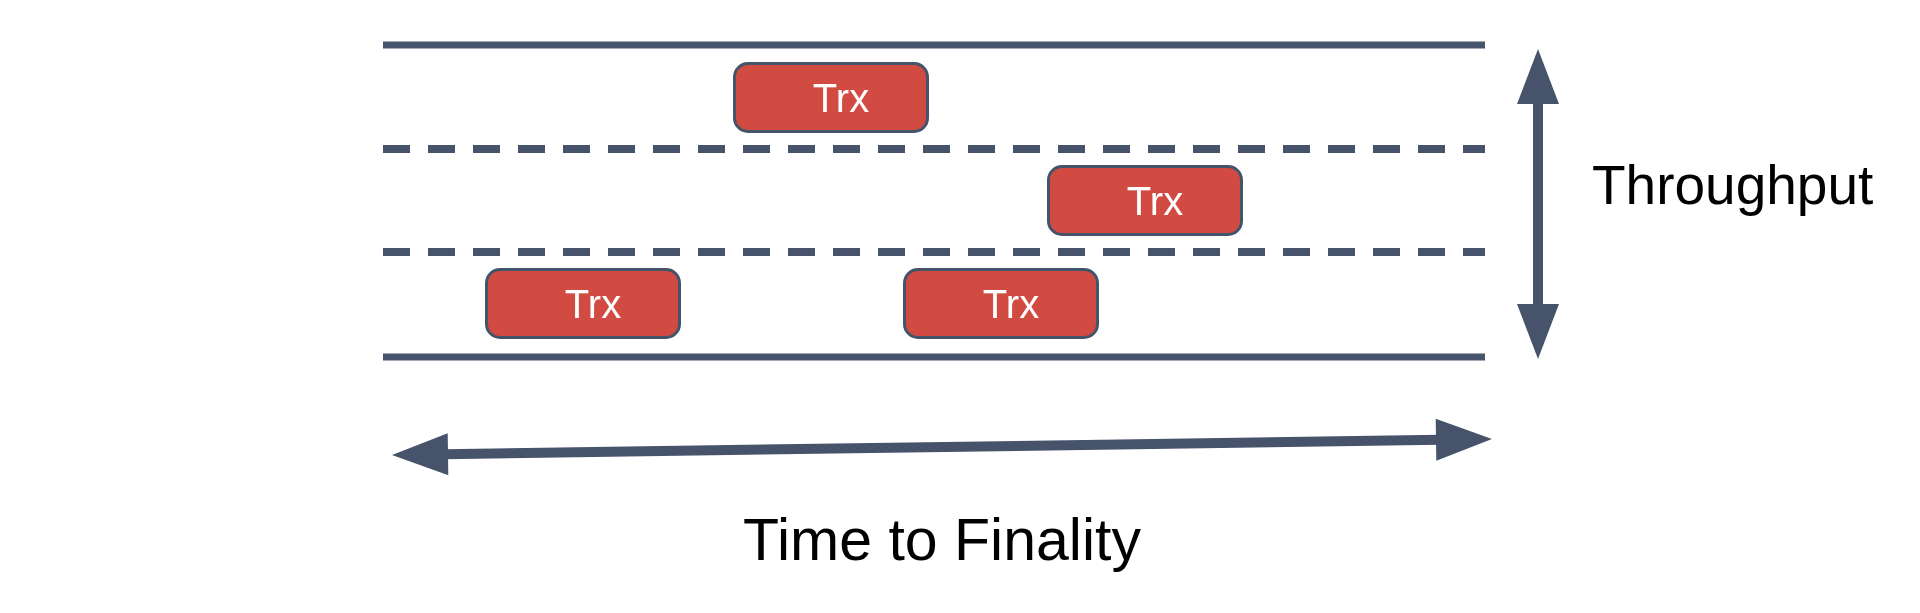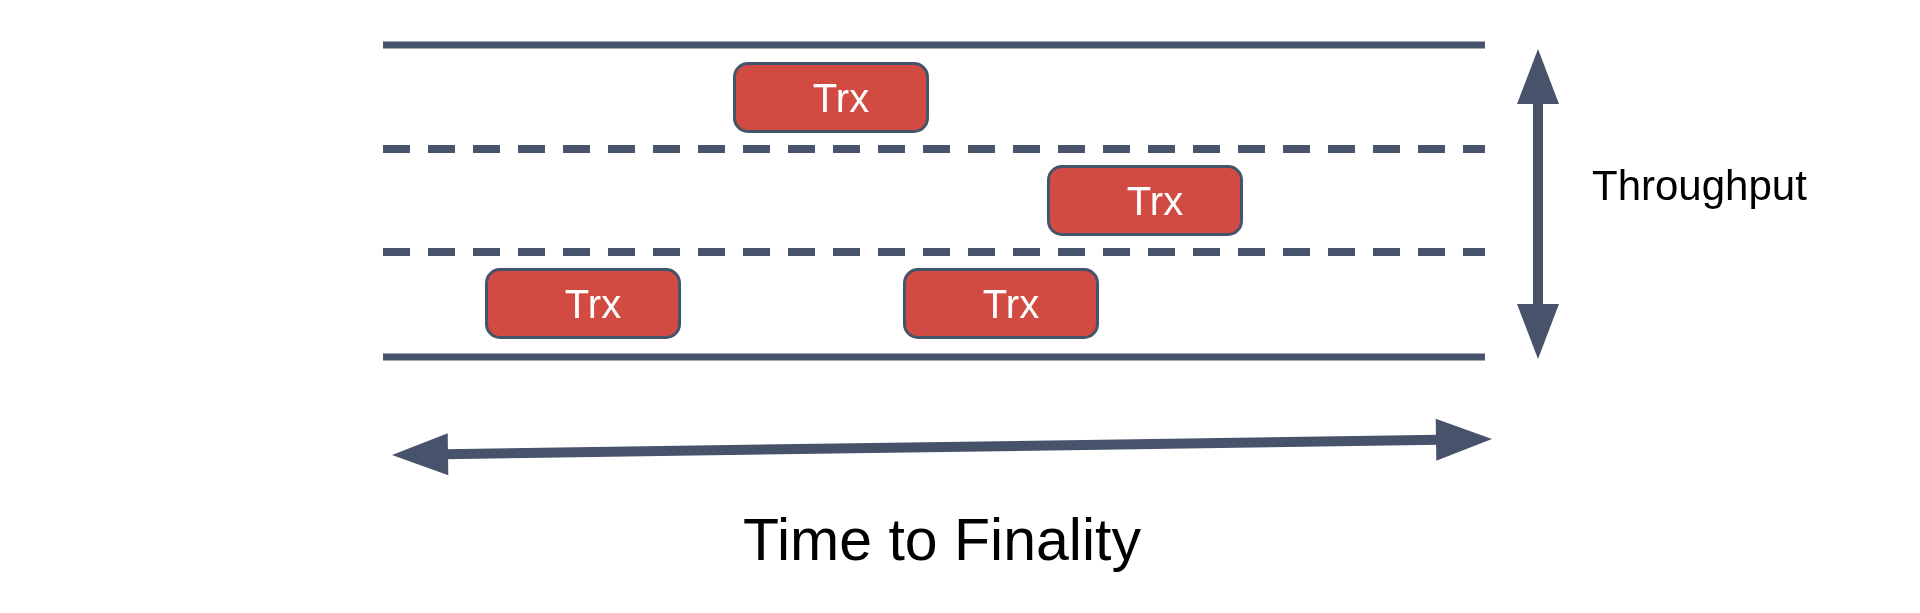--- a/index.html
+++ b/index.html
@@ -48,21 +48,21 @@
   .box-bottom-right { left: 903px;  top: 268px; }
 
   .axis-label {
     position: absolute;
     color: var(--label-text, #000000);
     white-space: nowrap;
   }
   .throughput-label {
     left: 1592px;
     top: 158px;
-    font-size: 42px;
+    font-size: 55px;
     line-height: 55px;
   }
   .finality-label {
     left: 942px;
     top: 510px;
     font-size: 59px;
     line-height: 60px;
     transform: translateX(-50%);
   }
 </style>

